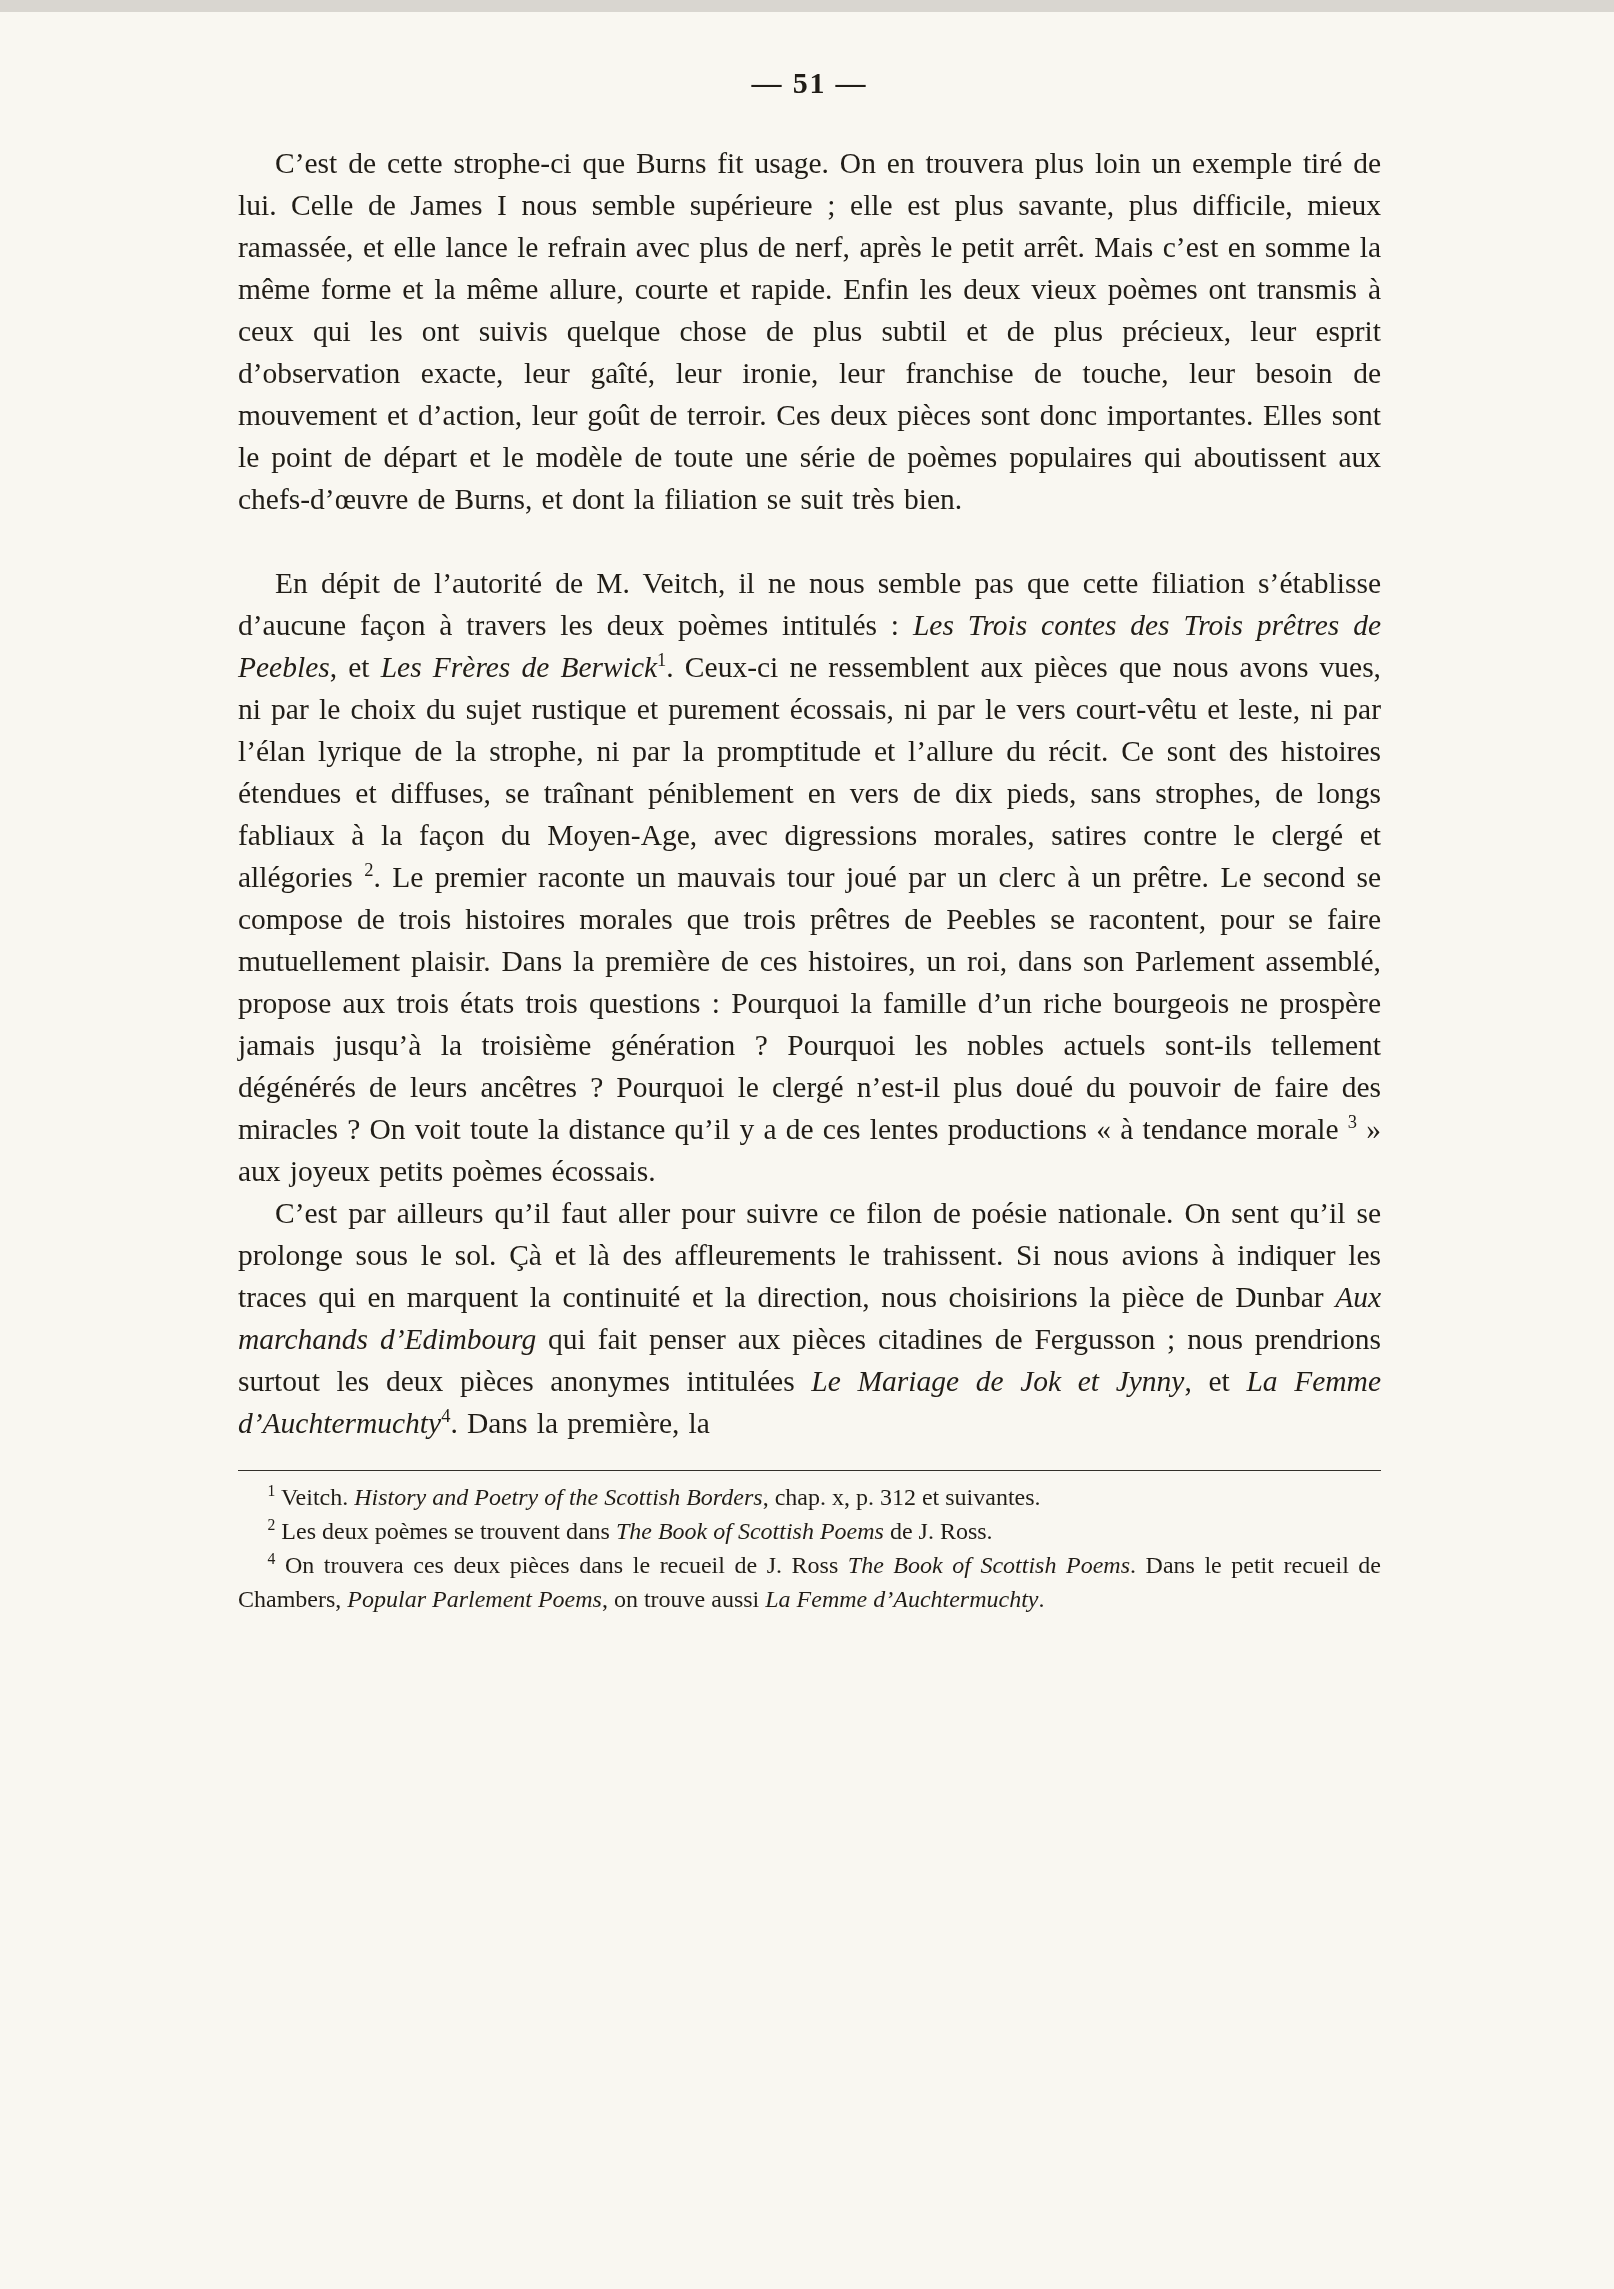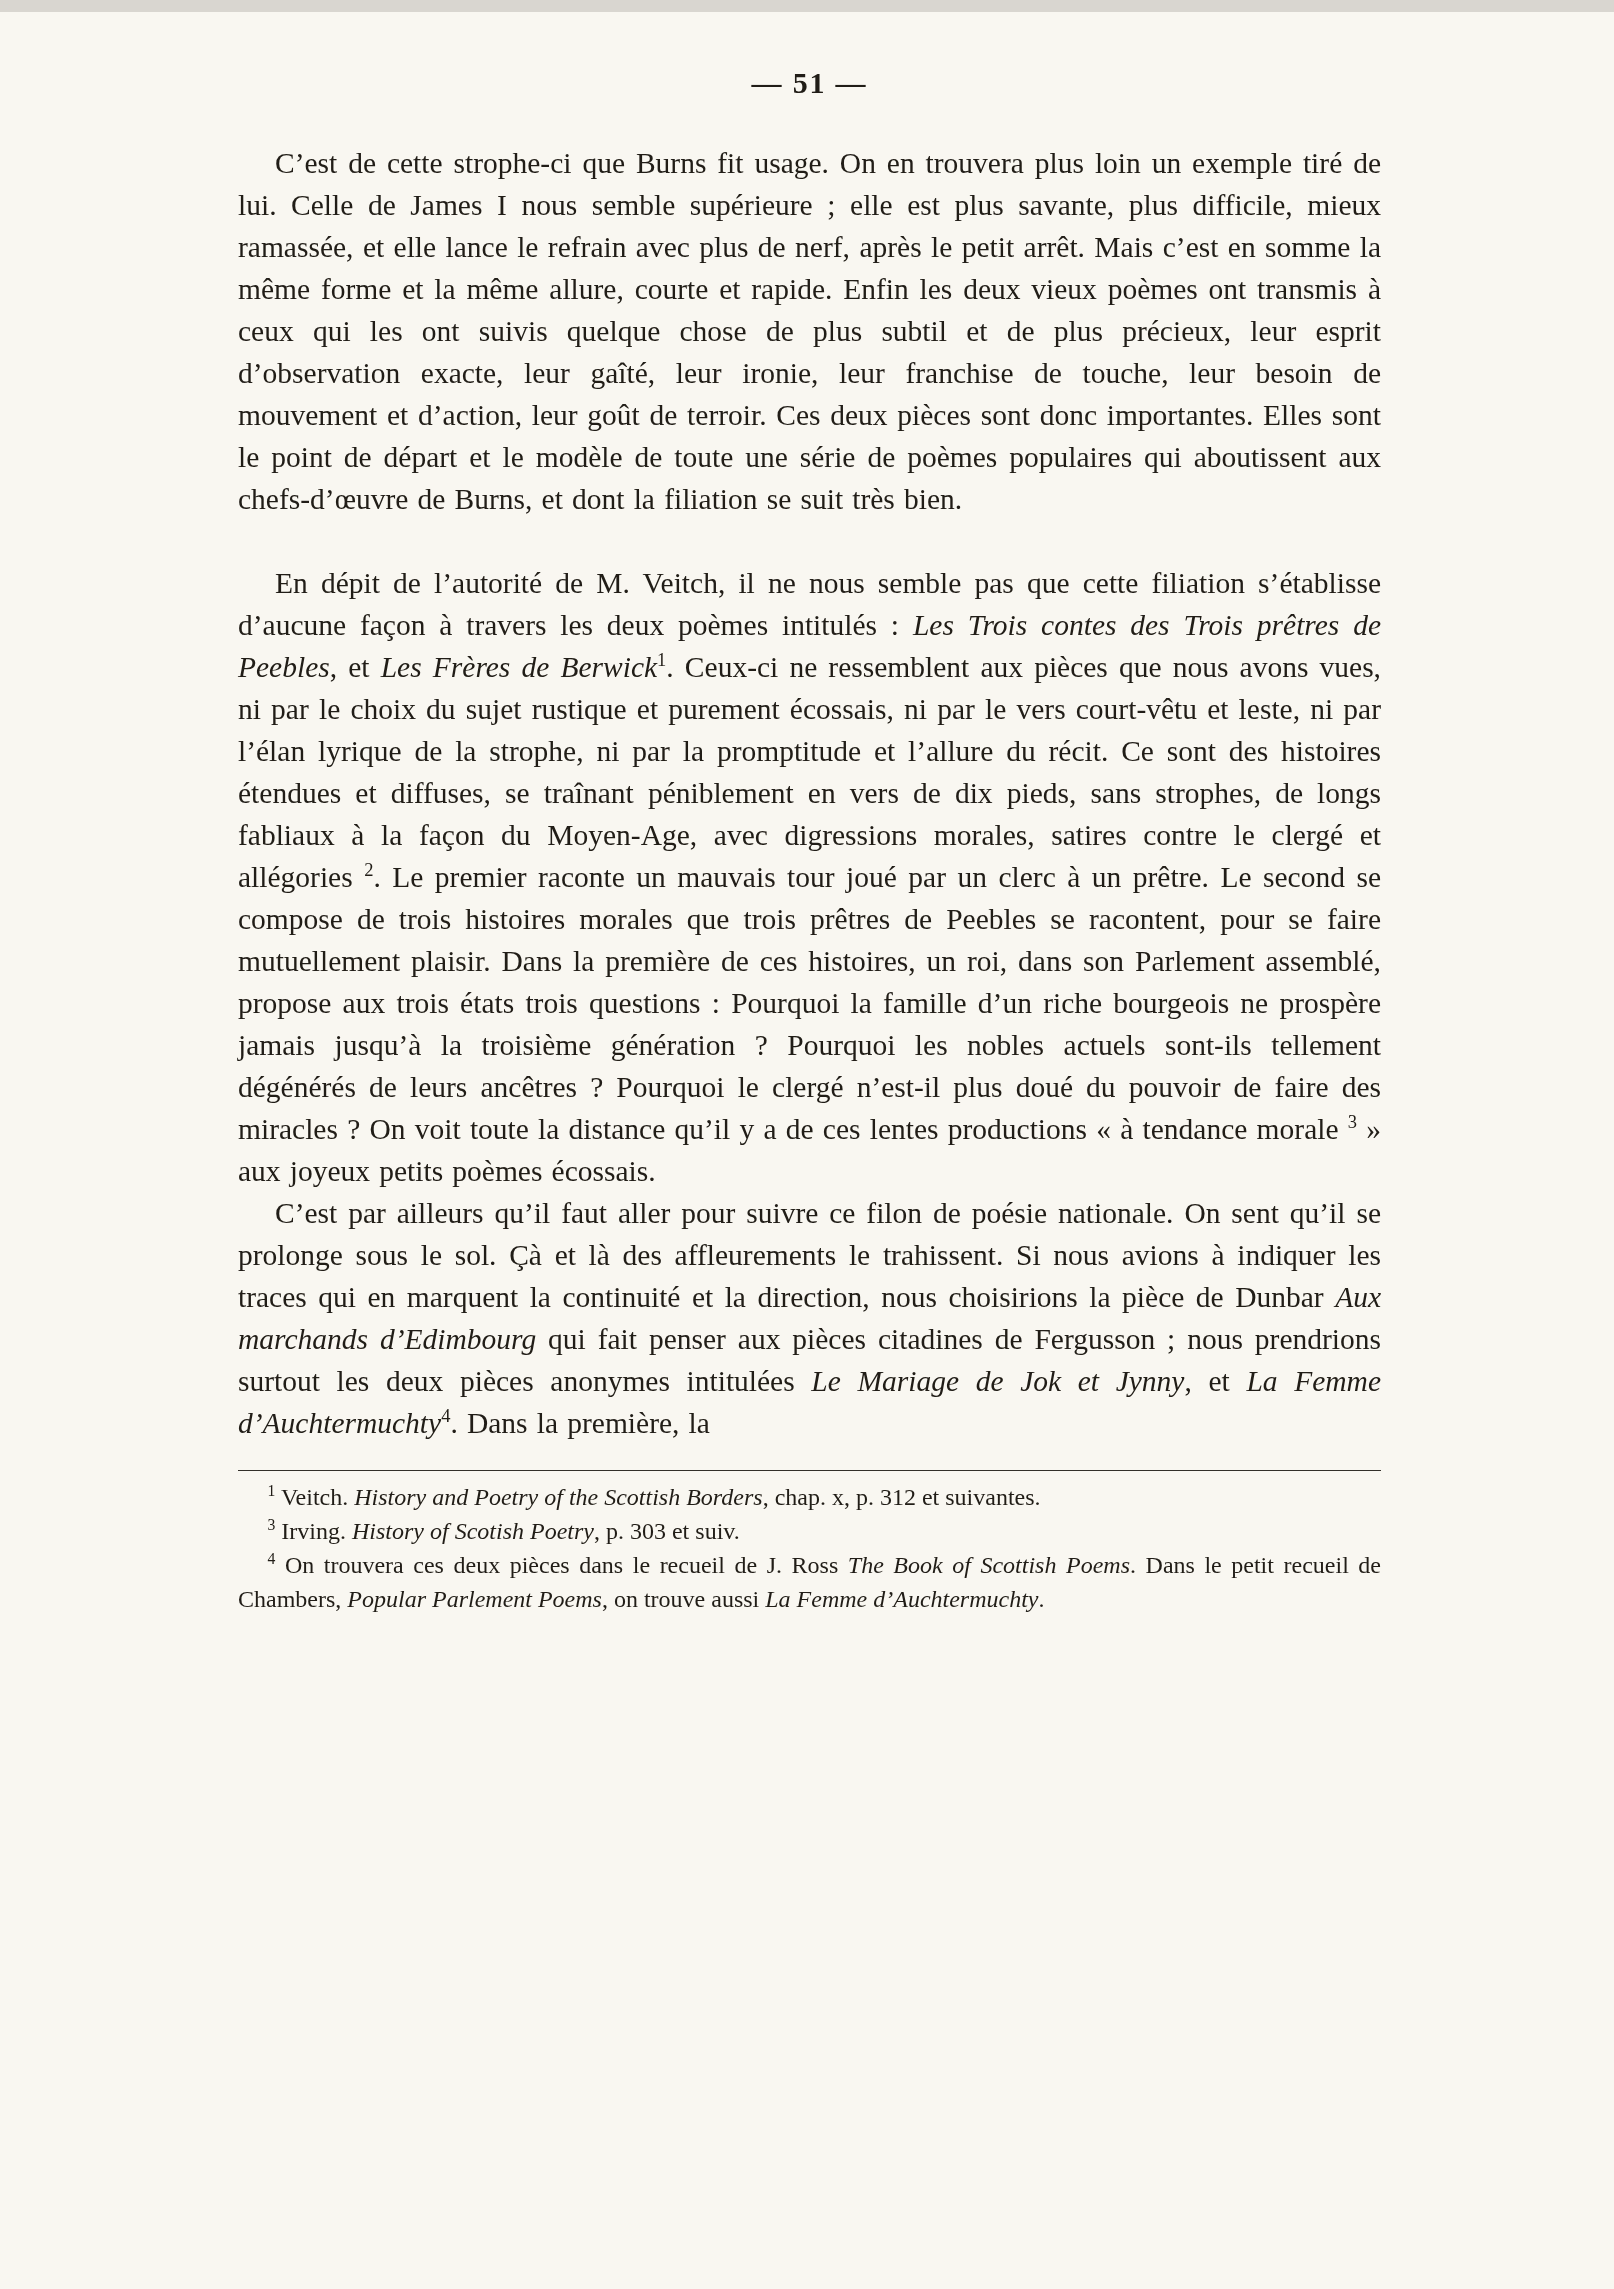--- a/index.html
+++ b/index.html
@@ -75,21 +75,21 @@
     <p class="spaced"><span>En dépit de l’autorité de M. Veitch, il ne nous semble pas que cette filiation s’établisse d’aucune façon à travers les deux poèmes intitulés : </span><span class="wt">Les Trois contes des Trois prêtres de Peebles</span><span>, et </span><span class="wt">Les Frères de Berwick</span><sup class="fnref">1</sup><span>. Ceux-ci ne ressemblent aux pièces que nous avons vues, ni par le choix du sujet rustique et purement écossais, ni par le vers court-vêtu et leste, ni par l’élan lyrique de la strophe, ni par la promptitude et l’allure du récit. Ce sont des histoires étendues et diffuses, se traînant péniblement en vers de dix pieds, sans strophes, de longs fabliaux à la façon du Moyen-Age, avec digressions morales, satires contre le clergé et allégories </span><sup class="fnref">2</sup><span>. Le premier raconte un mauvais tour joué par un clerc à un prêtre. Le second se compose de trois histoires morales que trois prêtres de Peebles se racontent, pour se faire mutuellement plaisir. Dans la première de ces histoires, un roi, dans son Parlement assemblé, propose aux trois états trois questions : Pourquoi la famille d’un riche bourgeois ne prospère jamais jusqu’à la troisième génération ? Pourquoi les nobles actuels sont-ils tellement dégénérés de leurs ancêtres ? Pourquoi le clergé n’est-il plus doué du pouvoir de faire des miracles ? On voit toute la distance qu’il y a de ces lentes productions « à tendance morale </span><sup class="fnref">3</sup><span> » aux joyeux petits poèmes écossais.</span></p>
 
     <p><span>C’est par ailleurs qu’il faut aller pour suivre ce filon de poésie nationale. On sent qu’il se prolonge sous le sol. Çà et là des affleurements le trahissent. Si nous avions à indiquer les traces qui en marquent la continuité et la direction, nous choisirions la pièce de Dunbar </span><span class="wt">Aux marchands d’Edimbourg</span><span> qui fait penser aux pièces citadines de Fergusson ; nous prendrions surtout les deux pièces anonymes intitulées </span><span class="wt">Le Mariage de Jok et Jynny</span><span>, et </span><span class="wt">La Femme d’Auchtermuchty</span><sup class="fnref">4</sup><span>. Dans la première, la</span></p>
 
   </div>
 
   <div class="footnotes">
 
     <p><sup class="fnref">1</sup><span> Veitch. </span><span class="wt">History and Poetry of the Scottish Borders</span><span>, chap. x, p. 312 et suivantes.</span></p>
 
+    <p><sup class="fnref">2</sup><span> Les deux poèmes se trouvent dans </span><span class="wt">The Book of Scottish Poems</span><span> de J. Ross.</span></p>
 
-    <p><sup class="fnref">3</sup><span> Irving. </span><span class="wt">History of Scotish Poetry</span><span>, p. 303 et suiv.</span></p>
 
     <p><sup class="fnref">4</sup><span> On trouvera ces deux pièces dans le recueil de J. Ross </span><span class="wt">The Book of Scottish Poems</span><span>. Dans le petit recueil de Chambers, </span><span class="wt">Popular Parlement Poems</span><span>, on trouve aussi </span><span class="wt">La Femme d’Auchtermuchty</span><span>.</span></p>
 
   </div>
 
 </div>
 
 
 </body></html>

